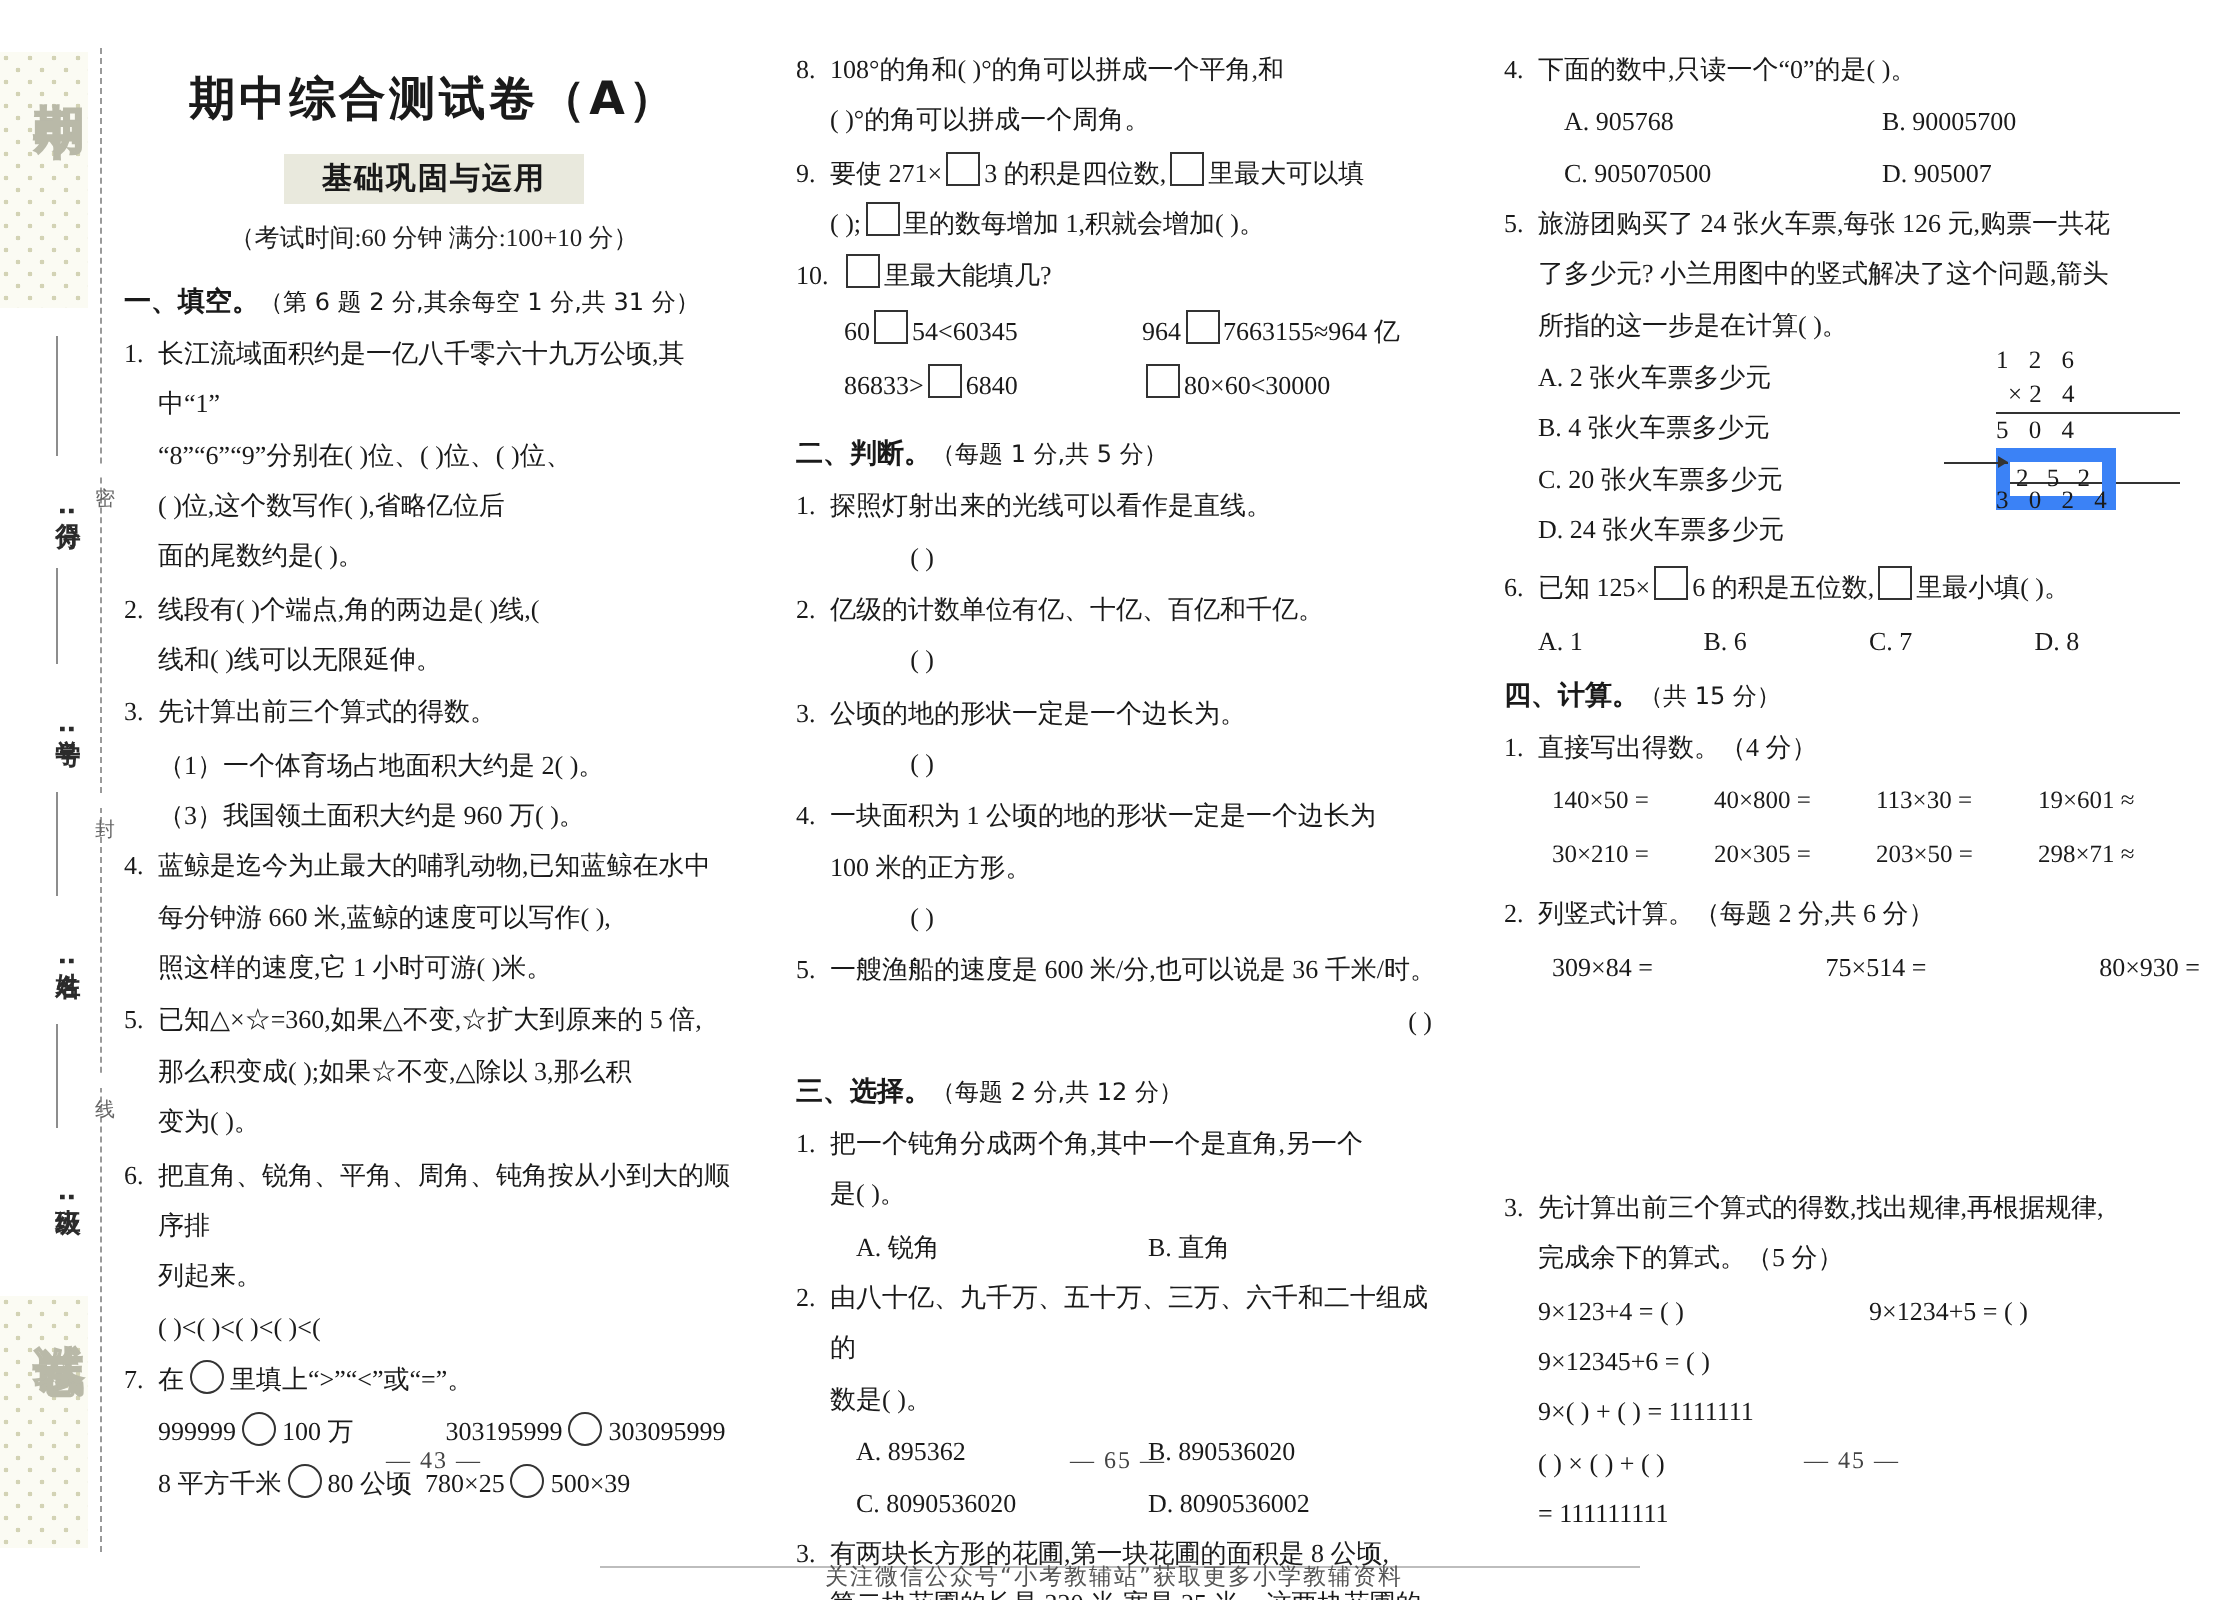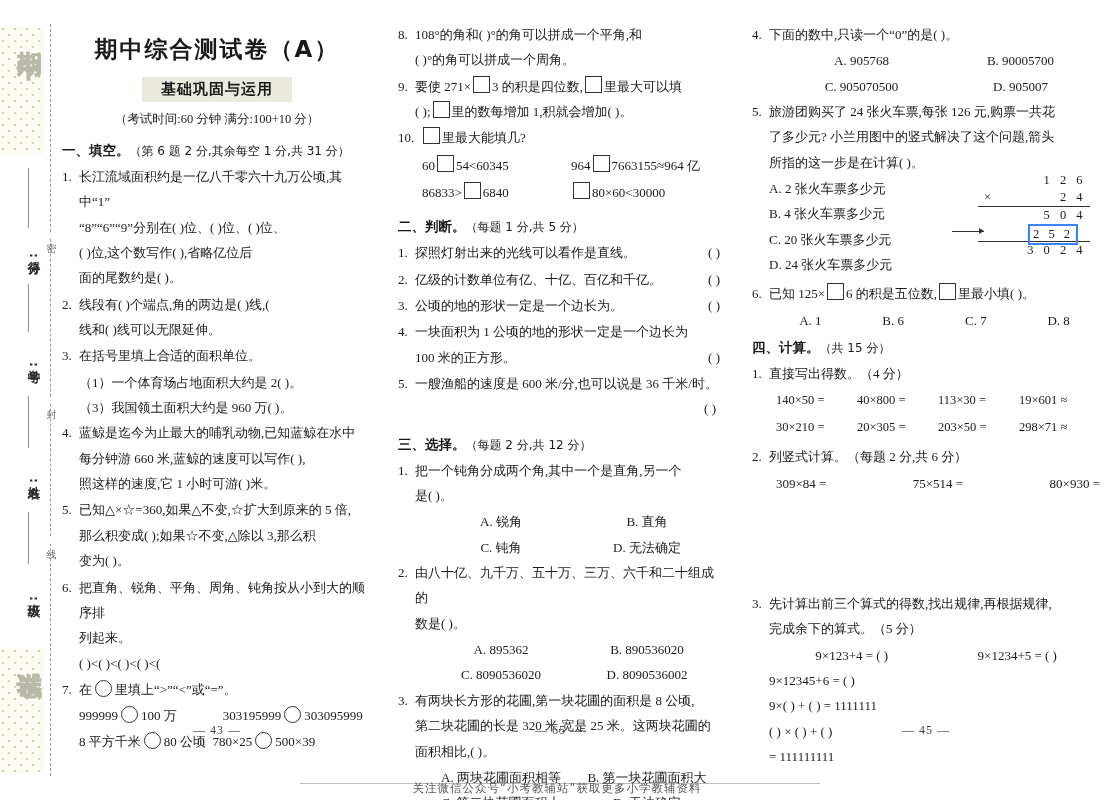--- a/index.html
+++ b/index.html
@@ -87,24 +87,24 @@
     font-family:"DejaVu Sans","Liberation Sans",sans-serif;
   }
   .sec .pts{font-weight:400;font-size:12px;}
 
   .q{font-size:13px;line-height:1.95;margin:0 0 1px 0;display:flex;}
   .qn{width:17px;flex:0 0 17px;text-align:left;font-weight:400;}
   .qb{flex:1;}
   .ind{padding-left:17px;font-size:13px;line-height:1.95;}
 
   .opts{display:flex;padding-left:30px;font-size:13px;line-height:1.95;}
-  .opt{width:50%;text-align:center;}
+  .opt{width:50%;}
   .opts4 .opt{width:25%;}
 
-  .judge{display:flex;font-size:13px;line-height:1.95;}
+  .judge{display:flex;font-size:13px;line-height:1.95;flex-direction:column;}
   .judge .jt{flex:1;}
   .judge .jp{width:52px;text-align:right;white-space:nowrap;}
 
   .box{
     display:inline-block;width:15px;height:15px;border:1px solid #333;
     vertical-align:-2px;margin:0 2px;
   }
   .circ{
     display:inline-block;width:15px;height:15px;border:1px solid #333;
     border-radius:50%;vertical-align:-3px;margin:0 3px;
@@ -117,24 +117,24 @@
   .grid3{display:flex;padding-left:24px;font-size:13px;line-height:2.2;gap:36px;}
   .grid3 > div{width:33.3%;}
 
   
   .vmul{
     position:absolute;right:14px;top:160px;
     font-size:12.5px;letter-spacing:3.5px;
     font-family:"Liberation Serif",serif;
     width:112px;
   }
-  .vmul .r{text-align:right;padding-right:4px;position:relative;height:17px;line-height:17px;}
+  .vmul .r{padding-right:4px;position:relative;height:17px;line-height:17px;margin-left:20px;}
   .vmul .bar{border-bottom:1px solid #333;}
   .vmul .boxed{
-    display:inline-block;border:2px solid #3b82f6;padding:0 3px;letter-spacing:3px;
+    display:inline-block;border:7px solid #3b82f6;padding:0 3px;letter-spacing:3px;
   }
   .arrow{
     position:absolute;left:-26px;top:7px;width:32px;height:1px;background:#333;
   }
   .arrow:after{
     content:"";position:absolute;right:0;top:-3px;
     border-left:5px solid #333;border-top:3.5px solid transparent;border-bottom:3.5px solid transparent;
   }
 
   .pgnum{
@@ -201,21 +201,21 @@
       <span class="qn">2.</span>
       <span class="qb">
         <span>线段有(        )个端点,角的两边是(        )线,(</span><br>
         <span>线和(        )线可以无限延伸。</span>
       </span>
     </div>
 
     <div class="q">
       <span class="qn">3.</span>
       <span class="qb">
-        <span>在括号里填上合适的面积单位。</span>
+        <span>先计算出前三个算式的得数。</span>
       </span>
     </div>
     <div class="ind">（1）一个体育场占地面积大约是 2(            )。</div>
     <div class="ind">（3）我国领土面积大约是 960 万(            )。</div>
 
     <div class="q">
       <span class="qn">4.</span>
       <span class="qb">
         <span>蓝鲸是迄今为止最大的哺乳动物,已知蓝鲸在水中</span><br>
         <span>每分钟游 660 米,蓝鲸的速度可以写作(            ),</span><br>
@@ -338,24 +338,20 @@
     <div class="q">
       <span class="qn">1.</span>
       <span class="qb">
         <span>把一个钝角分成两个角,其中一个是直角,另一个</span><br>
         <span>是(        )。</span>
       </span>
     </div>
     <div class="opts">
       <div class="opt">A. 锐角</div>
       <div class="opt">B. 直角</div>
-    </div>
-    <div class="opts">
-      <div class="opt">C. 钝角</div>
-      <div class="opt">D. 无法确定</div>
     </div>
 
     <div class="q">
       <span class="qn">2.</span>
       <span class="qb">
         <span>由八十亿、九千万、五十万、三万、六千和二十组成的</span><br>
         <span>数是(        )。</span>
       </span>
     </div>
     <div class="opts">

